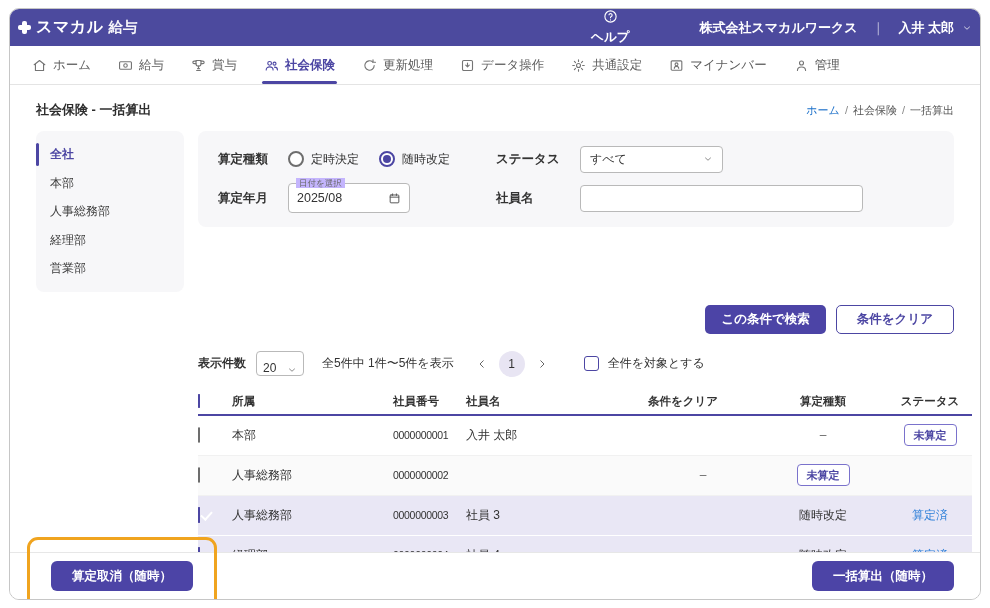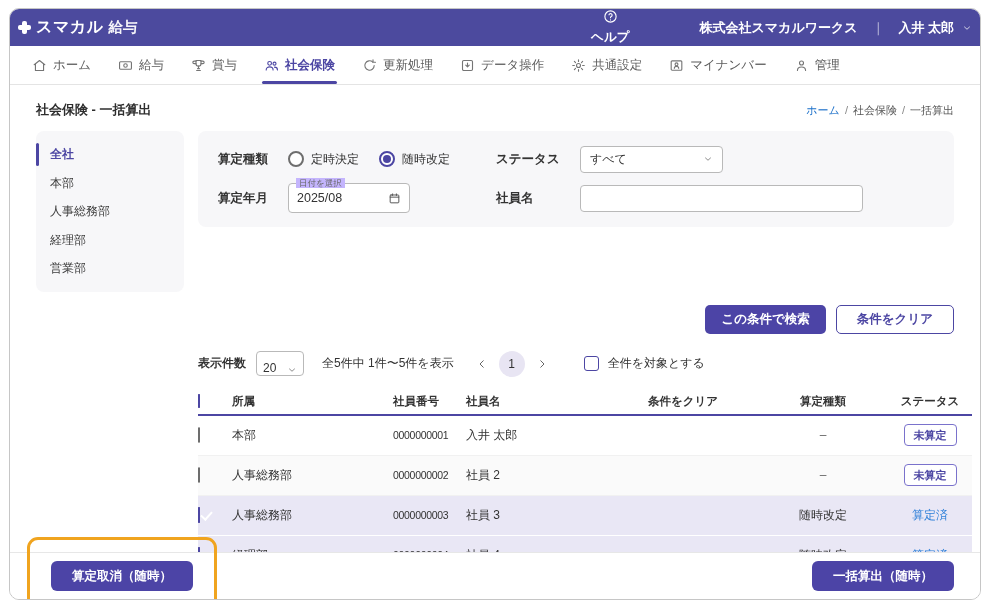--- a/index.html
+++ b/index.html
@@ -396,21 +396,20 @@
             <span class="emp-no">0000000001</span>
             <span>入井 太郎</span>
             <span></span>
             <span class="cell-center calc-type-dash">–</span>
             <span class="cell-center"><span class="badge">未算定</span></span>
           </div>
           <div class="t-row alt">
             <span><span class="cb"></span></span>
             <span>人事総務部</span>
             <span class="emp-no">0000000002</span>
-            <span>社員 2</span>
             <span></span>
             <span class="cell-center calc-type-dash">–</span>
             <span class="cell-center"><span class="badge">未算定</span></span>
           </div>
           <div class="t-row selected">
             <span><span class="cb checked"></span></span>
             <span>人事総務部</span>
             <span class="emp-no">0000000003</span>
             <span>社員 3</span>
             <span></span>

